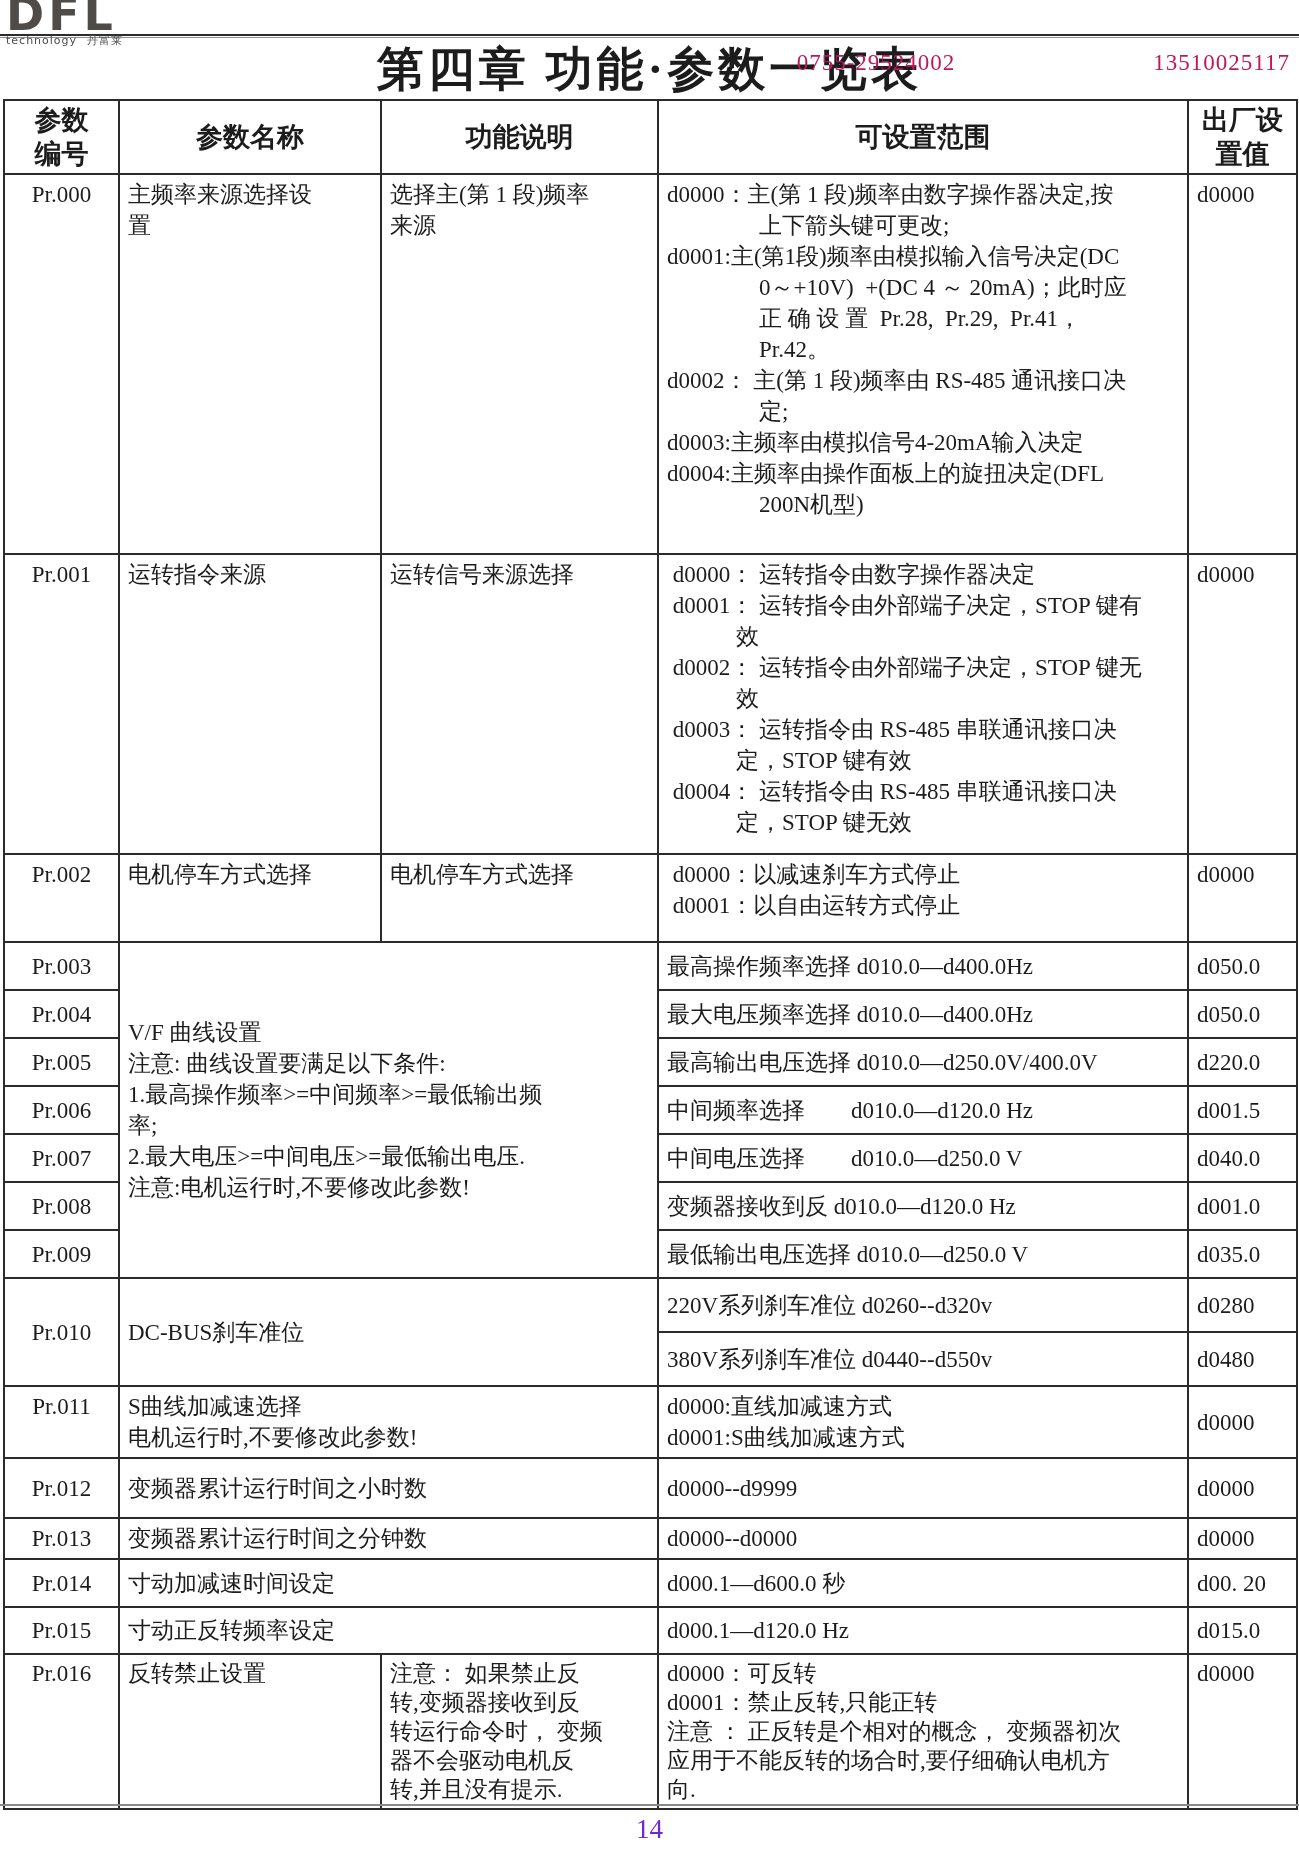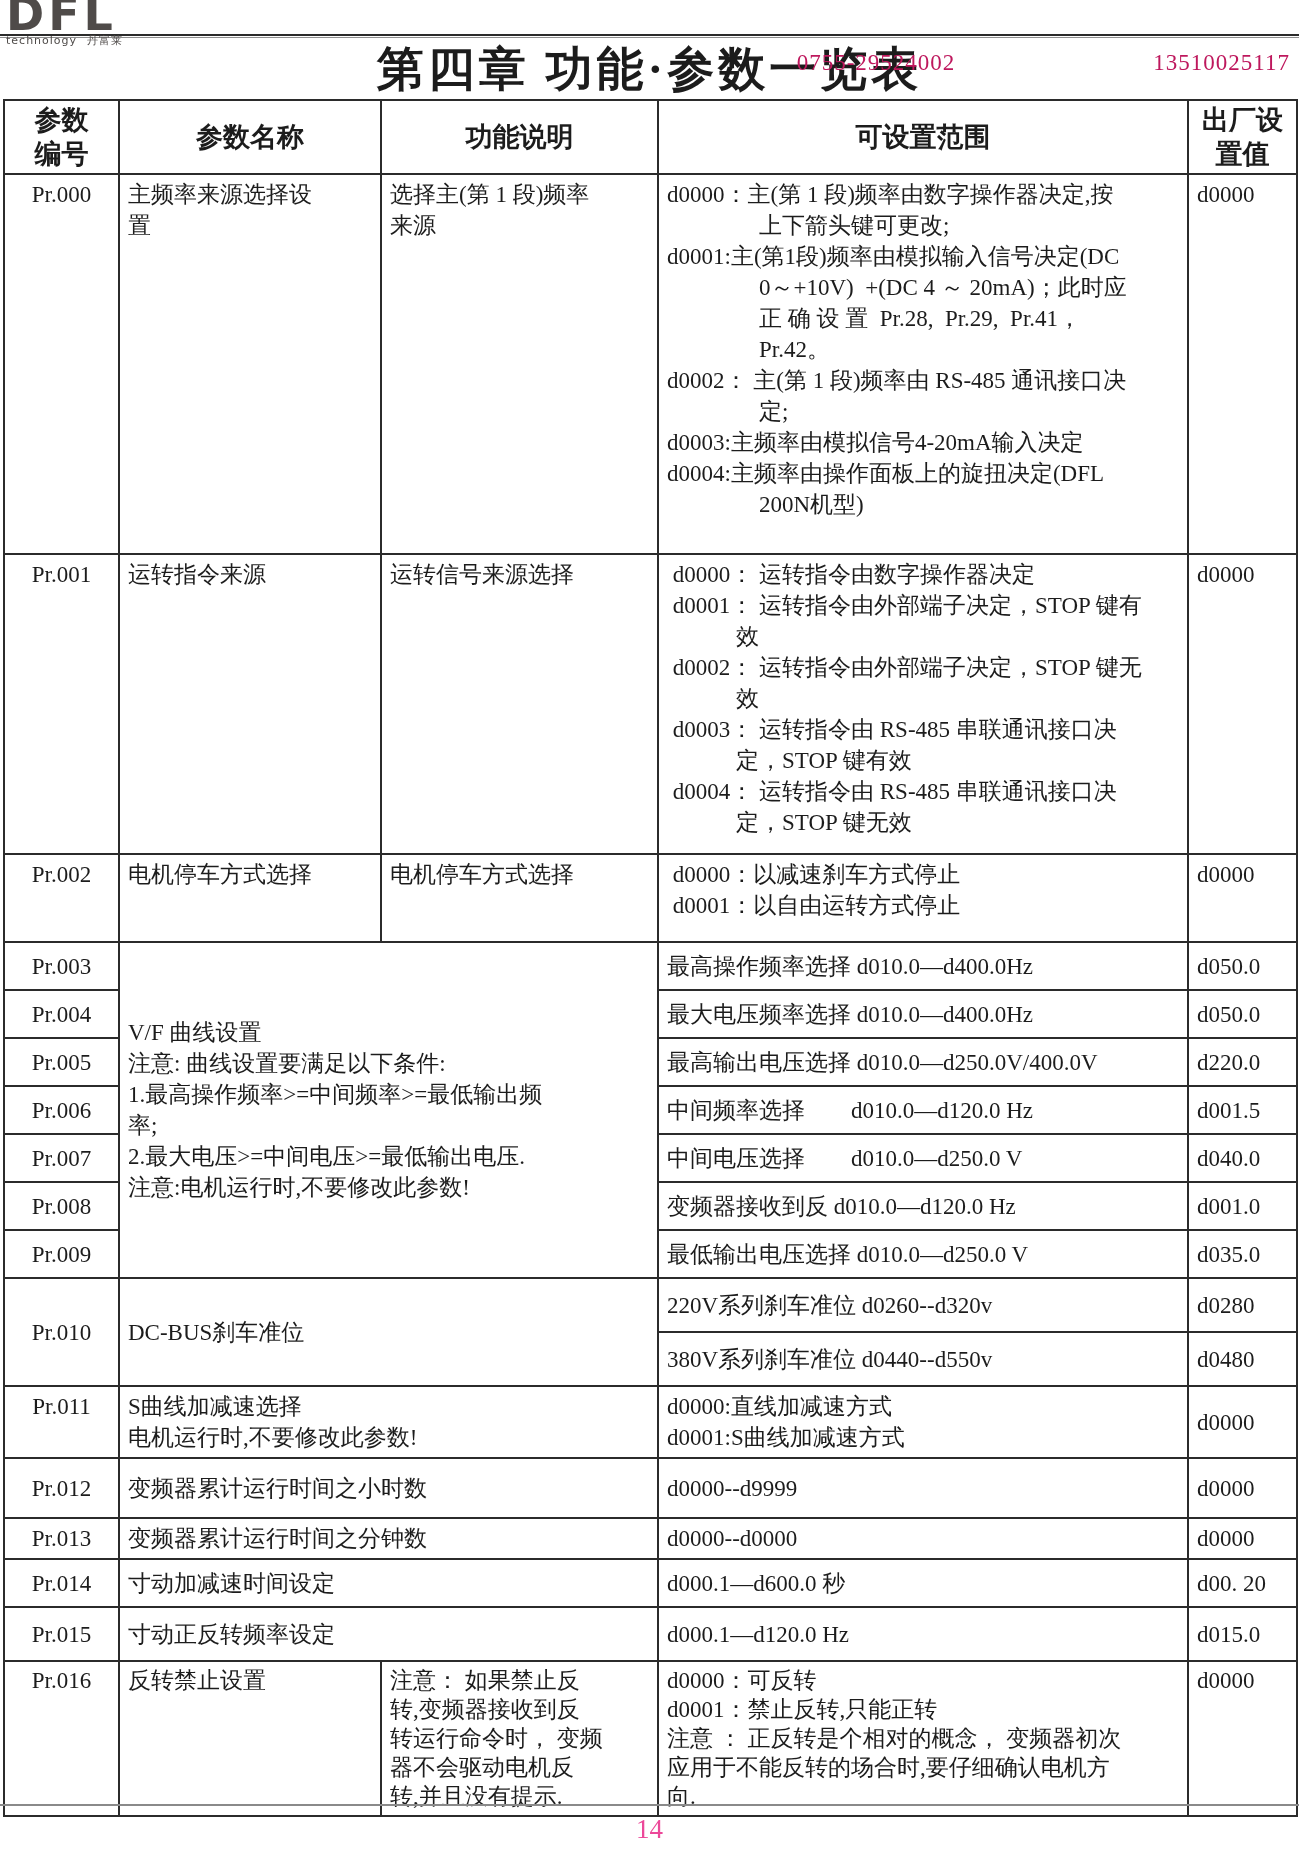--- a/index.html
+++ b/index.html
@@ -33,26 +33,26 @@
   .c-no{text-align:center;padding-left:2px;padding-right:2px;}
   .c-def{padding-left:10px;}
   .c-range{padding-left:7px;}
   tr.vmid>td{vertical-align:middle;}
   td.vtop{vertical-align:top;}
   
   .r-head{height:62px;border-radius:10px;}
   .r0{height:380px;} .r1{height:300px;border-radius:28px;} .r2{height:88px;padding-left:20px;}
   .rvf{height:48px;}
   .r10{height:54px;} .r11{height:58px;} .r12{height:60px;}
-  .r13{height:40px;} .r14{height:48px;} .r15{height:54px;margin-top:16px;} .r16{height:152px;}
+  .r13{height:40px;} .r14{height:48px;} .r15{height:47px;margin-top:16px;} .r16{height:152px;}
   .r16 td{line-height:29px;}
   
   .footer-rule{position:absolute;left:0;right:0;top:1804px;height:2px;background:#8a8a8a;}
   .page-number{position:absolute;left:0;right:0;top:1814px;text-align:center;
-    font-size:27px;color:#ec4899;}
+    font-size:27px;color:#6d28d9;}
 </style>
 </head>
 <body>
 
 <div class="page">
 
   <div class="topbar">
     <div class="logo">
       <div class="logo-dfl">DFL</div>
       <div class="logo-subline"><span>technology</span><span class="cn">丹富莱</span></div>

